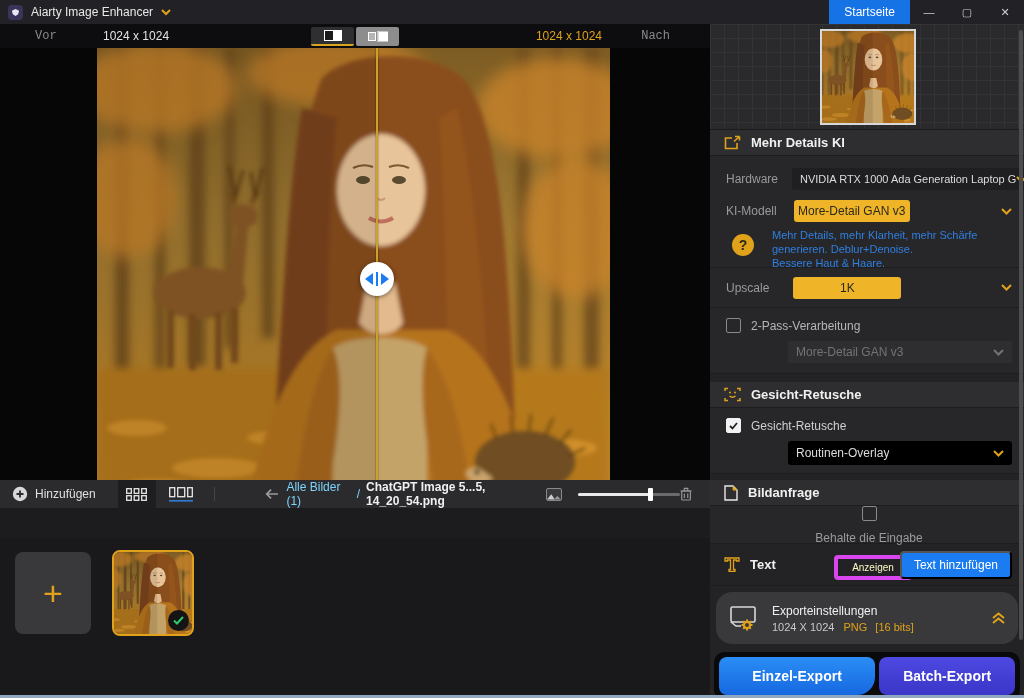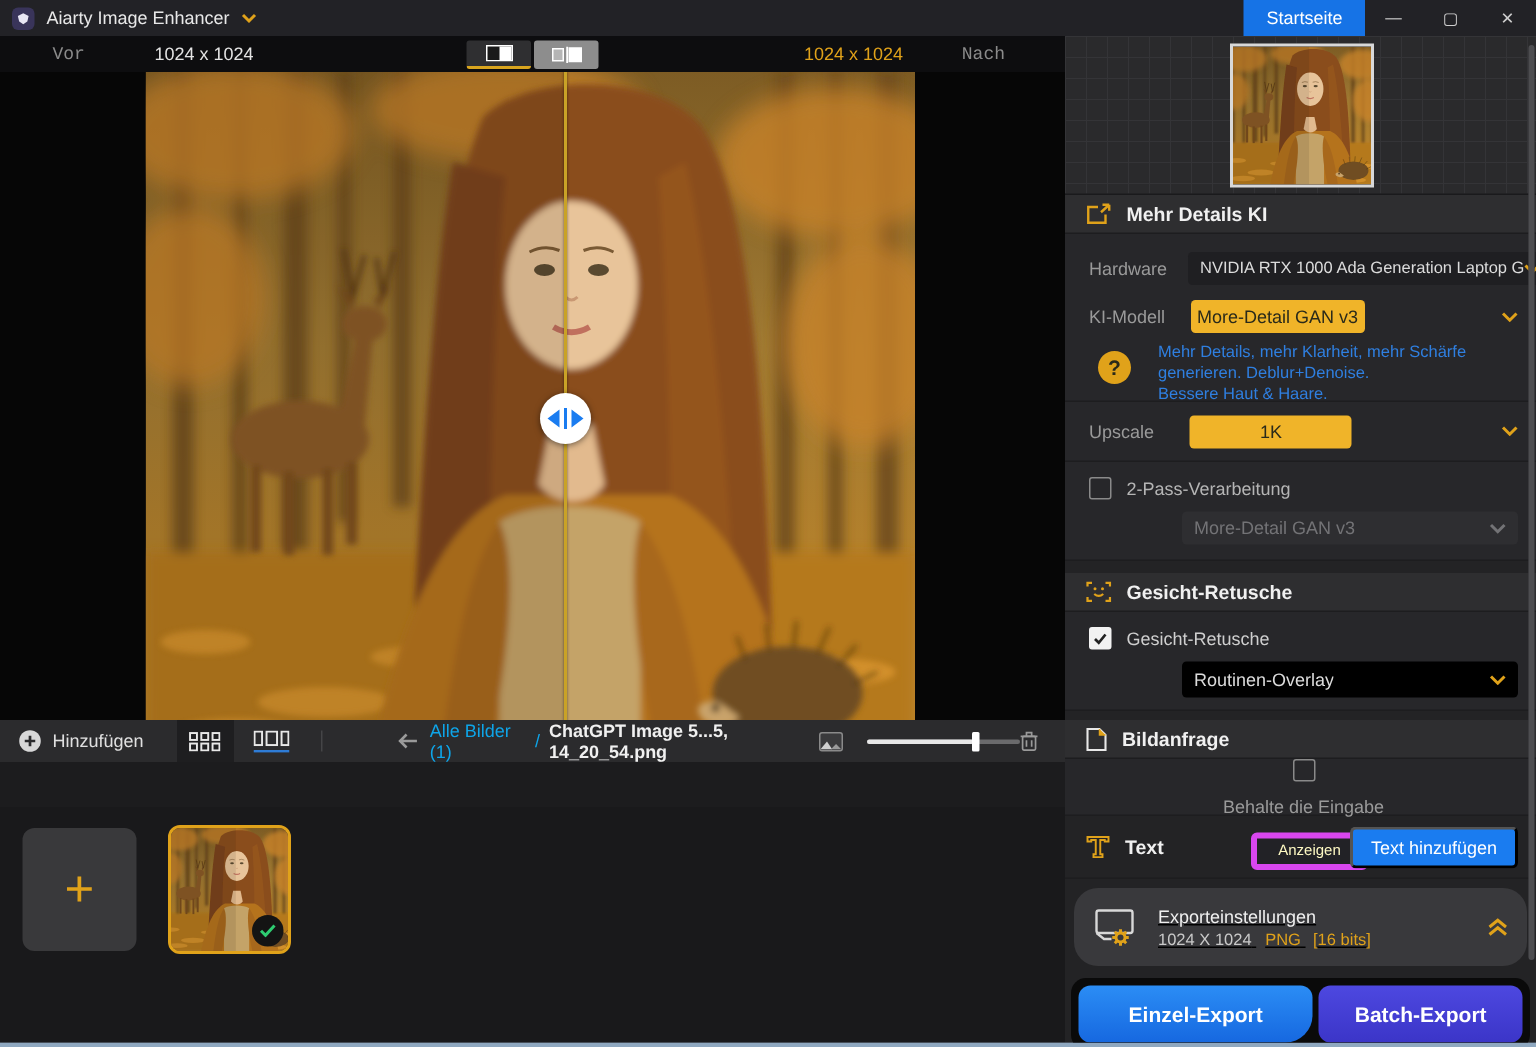--- a/index.html
+++ b/index.html
@@ -49,21 +49,21 @@
   .handle-bar { width:2px; height:14px; background:#1a7cf0; }
   
   .toolbar { position:absolute; left:0; top:480px; width:710px; height:28px;
     background:#2b2b2d; display:flex; align-items:center; color:#c9c9c9; }
   .tb-add { display:flex; align-items:center; gap:7px; margin-left:12px; cursor:pointer; }
   .tb-add-label { font-size:12px; color:#e0e0e0; }
   .icon-btn { height:28px; display:flex; align-items:center; justify-content:center; cursor:pointer; }
   .grid-btn { width:44px; margin-left:22px; background:#1e1e20; }
   .list-btn { width:44px; margin-left:6px; }
   .tb-sep { width:1px; height:14px; background:#454547; margin:0 14px; }
-  .crumb { font-size:12px; color:#0ea5e9; margin-left:8px; }
+  .crumb { font-size:12px; color:#7dd3fc; margin-left:8px; }
   .crumb-file { font-size:12px; color:#f0f0f0; font-weight:bold; margin-left:6px; }
   .img-chip { width:18px; height:13px; border:1px solid #8a8a8a; border-radius:2px;
     margin-left:6px; background:#3a3a3c; display:flex; align-items:flex-end; overflow:hidden; }
   .zoom-slider { position:relative; width:118px; height:3px; background:#6a6a6c;
     border-radius:2px; margin-left:16px; cursor:pointer; }
   .zoom-fill { position:absolute; left:0; top:0; height:3px; width:70%; background:#e8e8e8; border-radius:2px; }
   .zoom-knob { position:absolute; left:69%; top:-5px; width:5px; height:13px; background:#fff; border-radius:1px; }
   .trash { margin-left:auto; margin-right:18px; cursor:pointer; }
   
   .filmstrip { position:absolute; left:0; top:538px; width:710px; height:157px; background:#19191b; }
@@ -100,21 +100,21 @@
   .cb { width:15px; height:15px; border:1px solid #8a8a8a; border-radius:2px;
     background:transparent; cursor:pointer; flex:none; }
   .cb-on { background:#f2f2f2; border-color:#f2f2f2; display:flex; align-items:center; justify-content:center; }
   .disabled-dd { background:#2e2e31; border-radius:3px; display:flex; align-items:center; }
   .disabled-dd span { color:#737376; font-size:12px; }
   .outline-btn { border:4px solid #d946ef; border-radius:4px; background:#222226;
     color:#fef9c3; font-size:10px; padding:3px 14px; cursor:pointer; }
   .blue-btn { background:#1a7cf0; border-radius:4px; color:#fff; font-size:12px;
     padding:5px 12px; cursor:pointer; }
   .export-wrap { margin:6px 6px 0 6px; background:#39393c; border-radius:16px;
-    height:52px; display:flex; align-items:center; padding:12px 12px;text-decoration:underline; }
+    height:52px; display:flex; align-items:center; padding:12px 12px; }
   .exp-texts { margin-left:14px; }
   .exp-title { color:#f0f0f0; font-size:12px; }
   .exp-sub { font-size:11px; margin-top:3px; }
   .exp-size { color:#c9c9c9; }
   .exp-fmt { color:#e0a21a; margin-left:6px; }
   .exp-bits { color:#e0a21a; margin-left:5px; }
   .chev-dbl { margin-left:auto; cursor:pointer; }
   .export-btns { margin:8px 4px 0 4px; background:#0a0a0a; border-radius:10px;
     height:48px; display:flex; align-items:center; padding:5px; gap:4px; }
   .btn-single { flex:1.15; height:38px; background:linear-gradient(180deg,#2b8df5,#1668e0);

